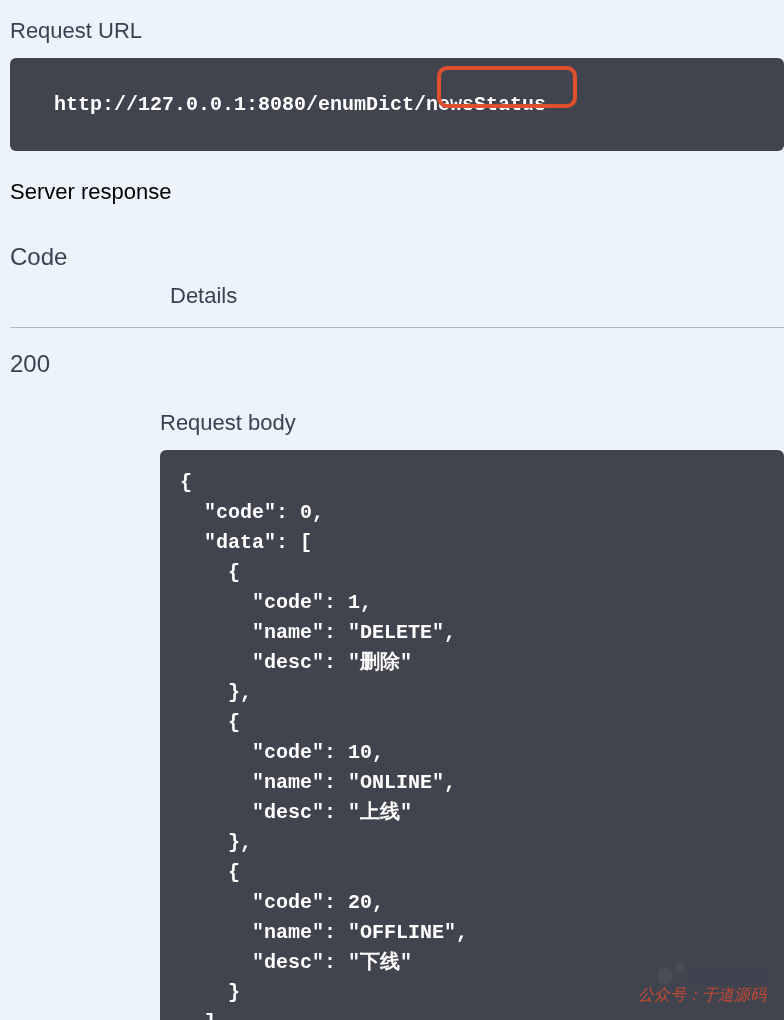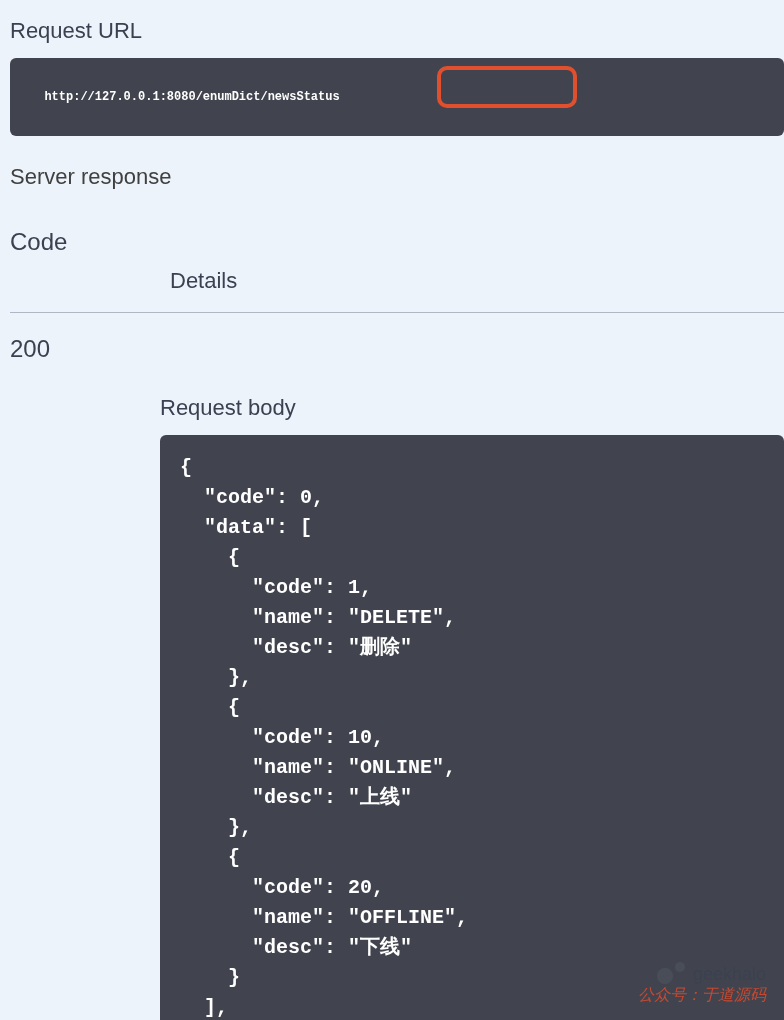--- a/index.html
+++ b/index.html
@@ -15,40 +15,40 @@
   .section-label {
     font-size: 22px;
     color: #3b4151;
     padding: 18px 24px 14px 10px;
   }
   .url-box {
     background: #41444e;
     color: #ffffff;
     font-family: "Courier New", Courier, monospace;
     font-weight: bold;
-    font-size: 12px;
-    padding: 18px 20px;
+    font-size: 20px;
+    padding: 12px 20px;
     border-radius: 6px;
     margin: 0 0 0 10px;
     position: relative;
     white-space: pre;
   }
   .highlight-box {
     position: absolute;
     border: 4px solid #e1502e;
     border-radius: 10px;
     height: 42px;
     width: 140px;
     top: 8px;
     left: 427px;
     pointer-events: none;
   }
   .server-response {
     font-size: 22px;
-    color: #404040;
+    color: #000000;
     padding: 28px 14px 18px 10px;
   }
   .headers-row {
     display: flex;
     padding: 20px 10px 18px 10px;
   }
   .code-col { width: 160px; font-size: 24px; color: #3b4151; }
   .details-col { font-size: 22px; color: #3b4151; margin-top: 40px; }
   .divider {
     border: none;

